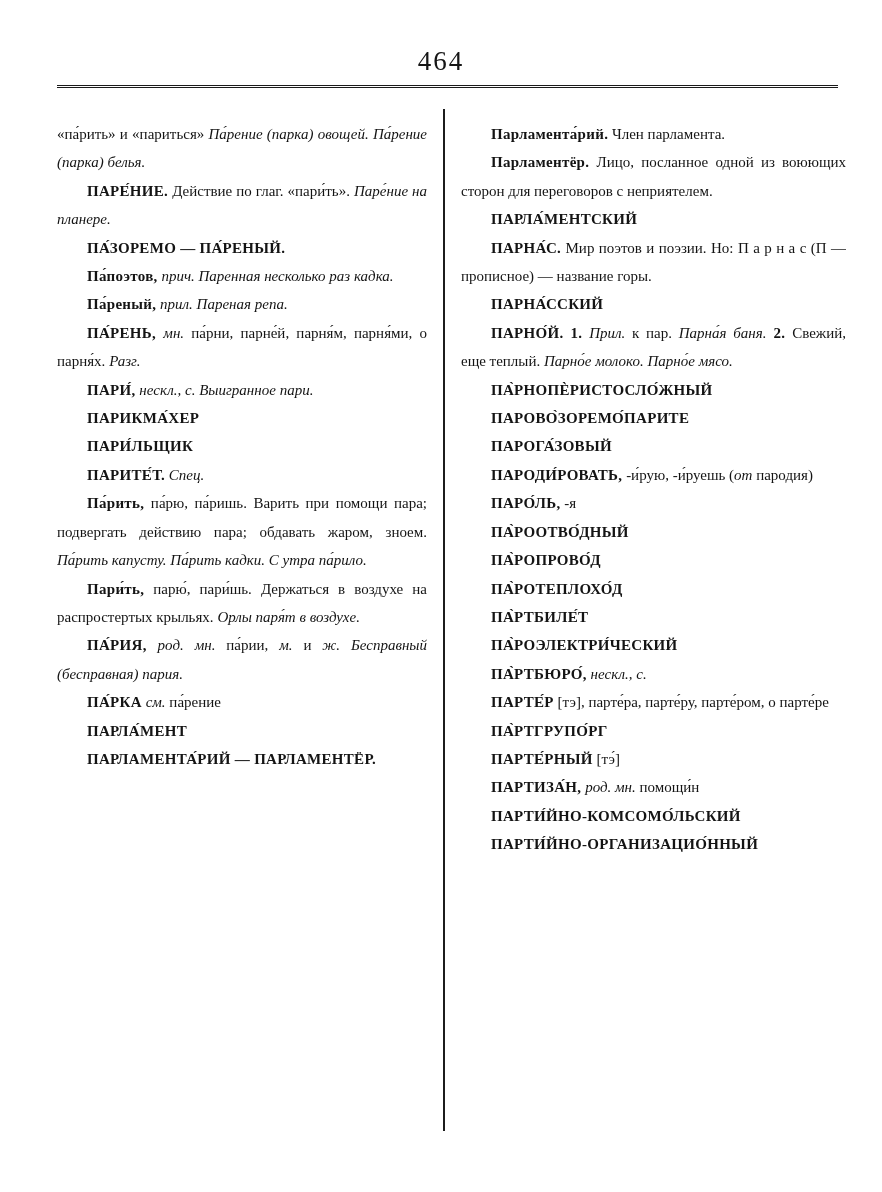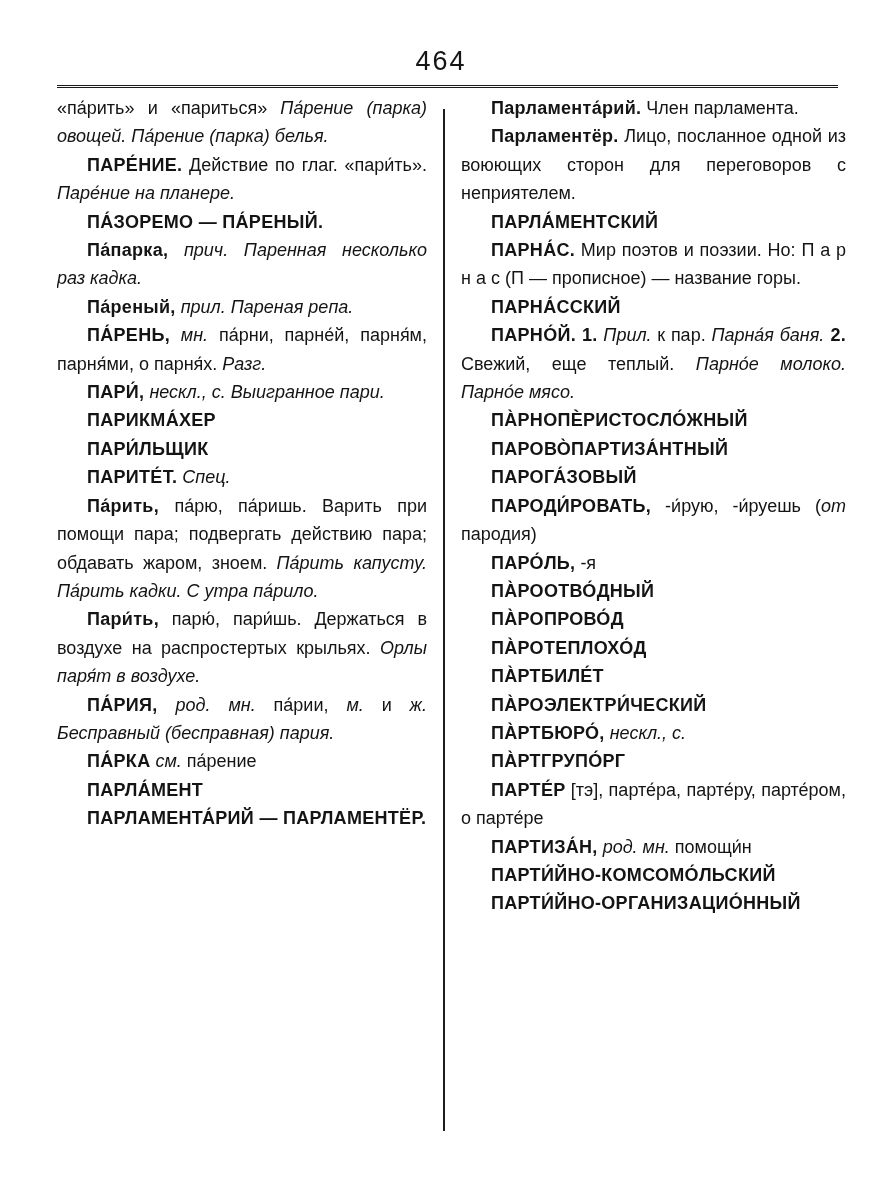--- a/index.html
+++ b/index.html
@@ -7,21 +7,21 @@
     padding: 0;
     background: #e8e8e8;
   }
   .page {
     position: relative;
     width: 882px;
     height: 1192px;
     margin: 0 auto;
     background: #ffffff;
     color: #141414;
-    font-family: Liberation Sans, sans-serif;
+    font-family: Liberation Serif, serif;
     overflow: hidden;
   }
   .page-header {
     position: absolute;
     top: 46px;
     left: 0;
     width: 100%;
     text-align: center;
   }
   .page-number {
@@ -40,25 +40,25 @@
   .column-divider {
     position: absolute;
     top: 109px;
     left: 443px;
     width: 2px;
     height: 1022px;
     background: #1c1c1c;
   }
   .text-column {
     position: absolute;
-    top: 94px;
+    top: 120px;
     height: 1034px;
     overflow: hidden;
     text-align: justify;
-    font-size: 18px;
+    font-size: 15px;
     line-height: 28.4px;
   }
   .column-left  { left: 57px;  width: 370px; }
   .column-right { left: 461px; width: 385px; }
   .text-column p.entry {
     margin: 0;
     text-indent: 30px;
   }
   .text-column p.entry.no-indent {
     text-indent: 0;
@@ -72,21 +72,21 @@
 <div class="page">
   <div class="page-header">
     <span class="page-number">464</span>
   </div>
   <div class="header-rule"></div>
 
   <div class="text-column column-left">
       <p class="entry no-indent"><span>«па́рить» и «париться» </span><span class="run-i">Па́рение (парка) овощей. Па́рение (парка) белья.</span></p>
       <p class="entry"><span class="run-b">ПАРЕ́НИЕ.</span><span> Действие по глаг. «пари́ть». </span><span class="run-i">Паре́ние на планере.</span></p>
       <p class="entry"><span class="run-b">ПА́ЗОРЕМО — ПА́РЕНЫЙ.</span></p>
-      <p class="entry"><span class="run-b">Па́парка,</span><span class="run-i"> прич. Паренная несколько раз кадка.</span></p>
+      <p class="entry"><span class="run-b">Па́поэтов,</span><span class="run-i"> прич. Паренная несколько раз кадка.</span></p>
       <p class="entry"><span class="run-b">Па́реный,</span><span class="run-i"> прил. Пареная репа.</span></p>
       <p class="entry"><span class="run-b">ПА́РЕНЬ,</span><span class="run-i"> мн.</span><span> па́рни, парне́й, парня́м, парня́ми, о парня́х. </span><span class="run-i">Разг.</span></p>
       <p class="entry"><span class="run-b">ПАРИ́,</span><span class="run-i"> нескл., с. Выигранное пари.</span></p>
       <p class="entry"><span class="run-b">ПАРИКМА́ХЕР</span></p>
       <p class="entry"><span class="run-b">ПАРИ́ЛЬЩИК</span></p>
       <p class="entry"><span class="run-b">ПАРИТЕ́Т.</span><span class="run-i"> Спец.</span></p>
       <p class="entry"><span class="run-b">Па́рить,</span><span> па́рю, па́ришь. Варить при помощи пара; подвергать действию пара; обдавать жаром, зноем. </span><span class="run-i">Па́рить капусту. Па́рить кадки. С утра па́рило.</span></p>
       <p class="entry"><span class="run-b">Пари́ть,</span><span> парю́, пари́шь. Держаться в воздухе на распростертых крыльях. </span><span class="run-i">Орлы паря́т в воздухе.</span></p>
       <p class="entry"><span class="run-b">ПА́РИЯ,</span><span class="run-i"> род. мн.</span><span> па́рии, </span><span class="run-i">м.</span><span> и </span><span class="run-i">ж. Бесправный (бесправная) пария.</span></p>
       <p class="entry"><span class="run-b">ПА́РКА</span><span class="run-i"> см.</span><span> па́рение</span></p>
@@ -97,29 +97,30 @@
   <div class="column-divider"></div>
 
   <div class="text-column column-right">
       <p class="entry"><span class="run-b">Парламента́рий.</span><span> Член парламента.</span></p>
       <p class="entry"><span class="run-b">Парламентёр.</span><span> Лицо, посланное одной из воюющих сторон для переговоров с неприятелем.</span></p>
       <p class="entry"><span class="run-b">ПАРЛА́МЕНТСКИЙ</span></p>
       <p class="entry"><span class="run-b">ПАРНА́С.</span><span> Мир поэтов и поэзии. Но: П а р н а с (П — прописное) — название горы.</span></p>
       <p class="entry"><span class="run-b">ПАРНА́ССКИЙ</span></p>
       <p class="entry"><span class="run-b">ПАРНО́Й. 1.</span><span class="run-i"> Прил.</span><span> к пар. </span><span class="run-i">Парна́я баня.</span><span class="run-b"> 2.</span><span> Свежий, еще теплый. </span><span class="run-i">Парно́е молоко. Парно́е мясо.</span></p>
       <p class="entry"><span class="run-b">ПА̀РНОПЀРИСТОСЛО́ЖНЫЙ</span></p>
-      <p class="entry"><span class="run-b">ПАРОВО̀ПАРТИЗА́НТНЫЙ</span></p>
+      <p class="entry"><span class="run-b">ПАРОВО̀ЗОРЕМО́ПАРИТЕ</span></p>
       <p class="entry"><span class="run-b">ПАРОГА́ЗОВЫЙ</span></p>
       <p class="entry"><span class="run-b">ПАРОДИ́РОВАТЬ,</span><span> -и́рую, -и́руешь (</span><span class="run-i">от</span><span> пародия)</span></p>
       <p class="entry"><span class="run-b">ПАРО́ЛЬ,</span><span> -я</span></p>
       <p class="entry"><span class="run-b">ПА̀РООТВО́ДНЫЙ</span></p>
       <p class="entry"><span class="run-b">ПА̀РОПРОВО́Д</span></p>
       <p class="entry"><span class="run-b">ПА̀РОТЕПЛОХО́Д</span></p>
       <p class="entry"><span class="run-b">ПА̀РТБИЛЕ́Т</span></p>
       <p class="entry"><span class="run-b">ПА̀РОЭЛЕКТРИ́ЧЕСКИЙ</span></p>
       <p class="entry"><span class="run-b">ПА̀РТБЮРО́,</span><span class="run-i"> нескл., с.</span></p>
+      <p class="entry"><span class="run-b">ПАРТЕ́Р</span><span> [тэ], парте́ра, парте́ру, парте́ром, о парте́ре</span></p>
       <p class="entry"><span class="run-b">ПА̀РТГРУПО́РГ</span></p>
-      <p class="entry"><span class="run-b">ПАРТЕ́Р</span><span> [тэ], парте́ра, парте́ру, парте́ром, о парте́ре</span></p>
+      <p class="entry"><span class="run-b">ПАРТЕ́РНЫЙ</span><span> [тэ́]</span></p>
       <p class="entry"><span class="run-b">ПАРТИЗА́Н,</span><span class="run-i"> род. мн.</span><span> помощи́н</span></p>
       <p class="entry"><span class="run-b">ПАРТИ́ЙНО-КОМСОМО́ЛЬСКИЙ</span></p>
       <p class="entry"><span class="run-b">ПАРТИ́ЙНО-ОРГАНИЗАЦИО́ННЫЙ</span></p>
     </div>
 </div>
 
 </body></html>

